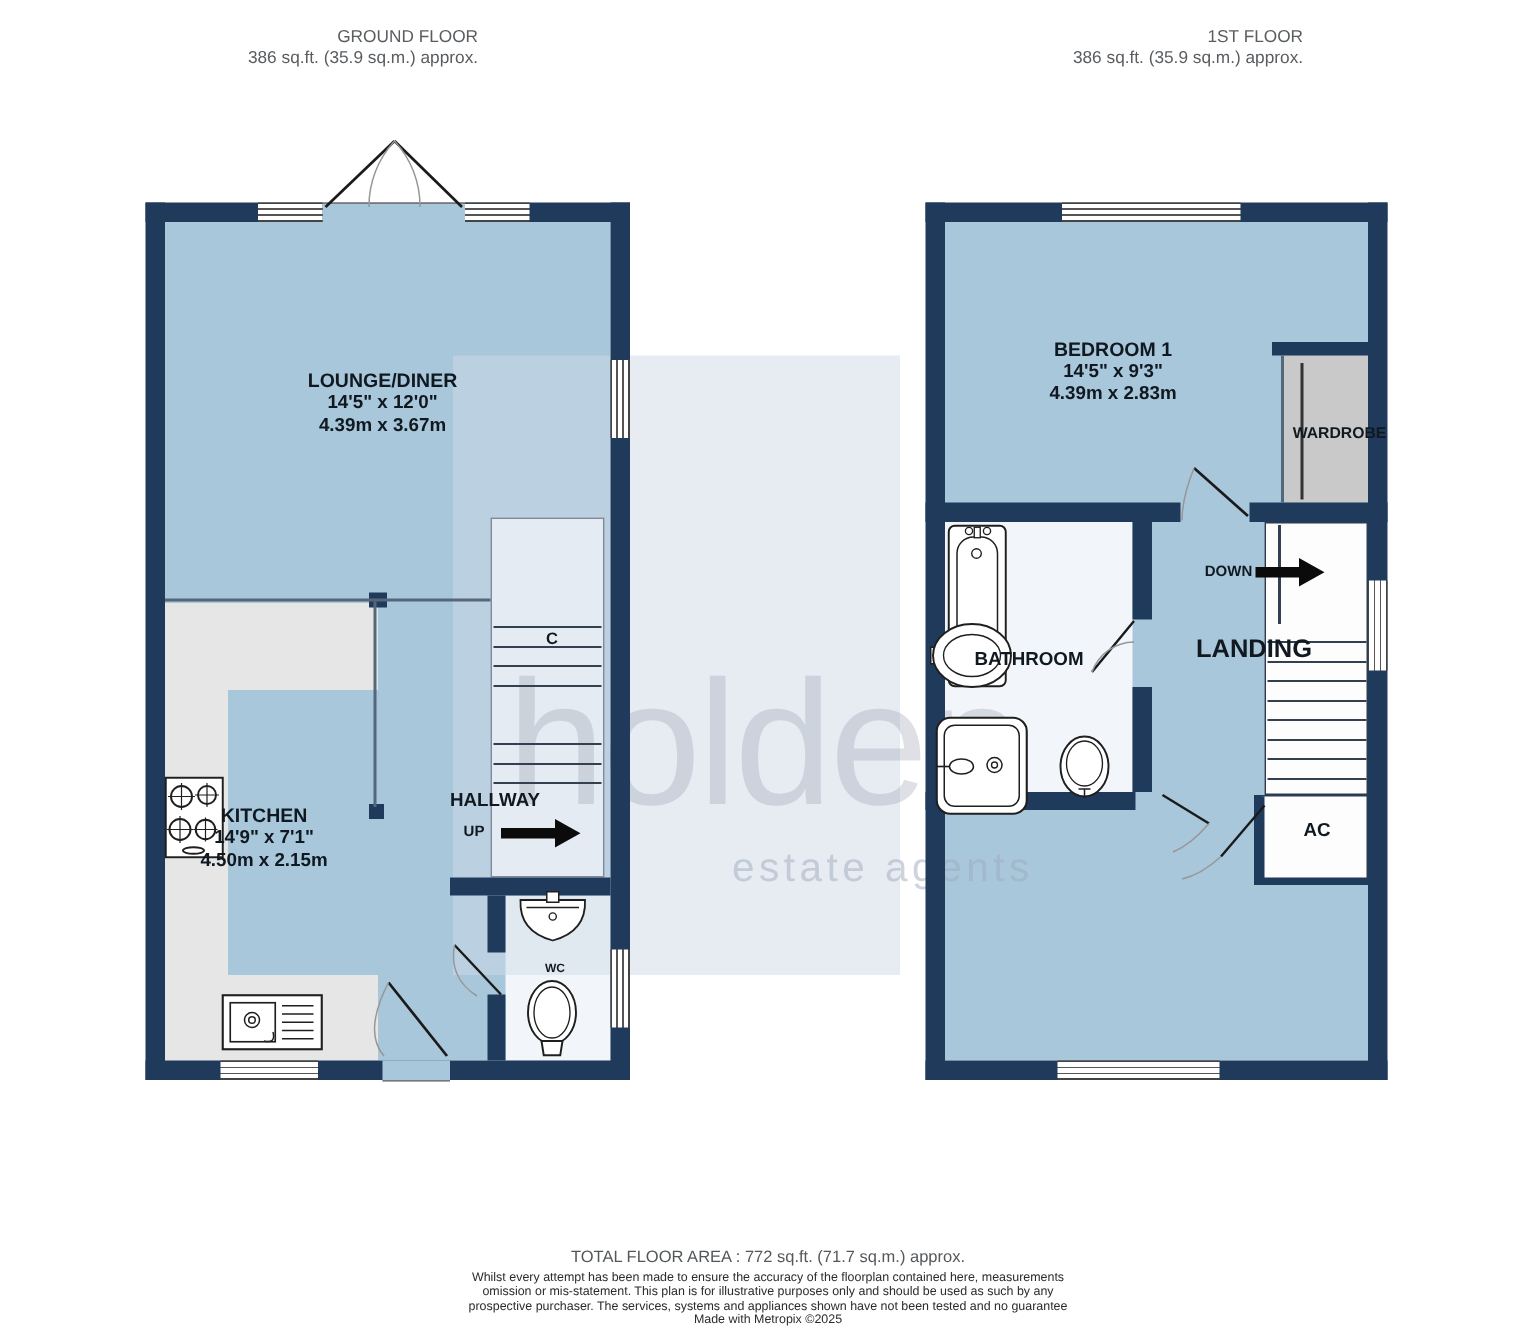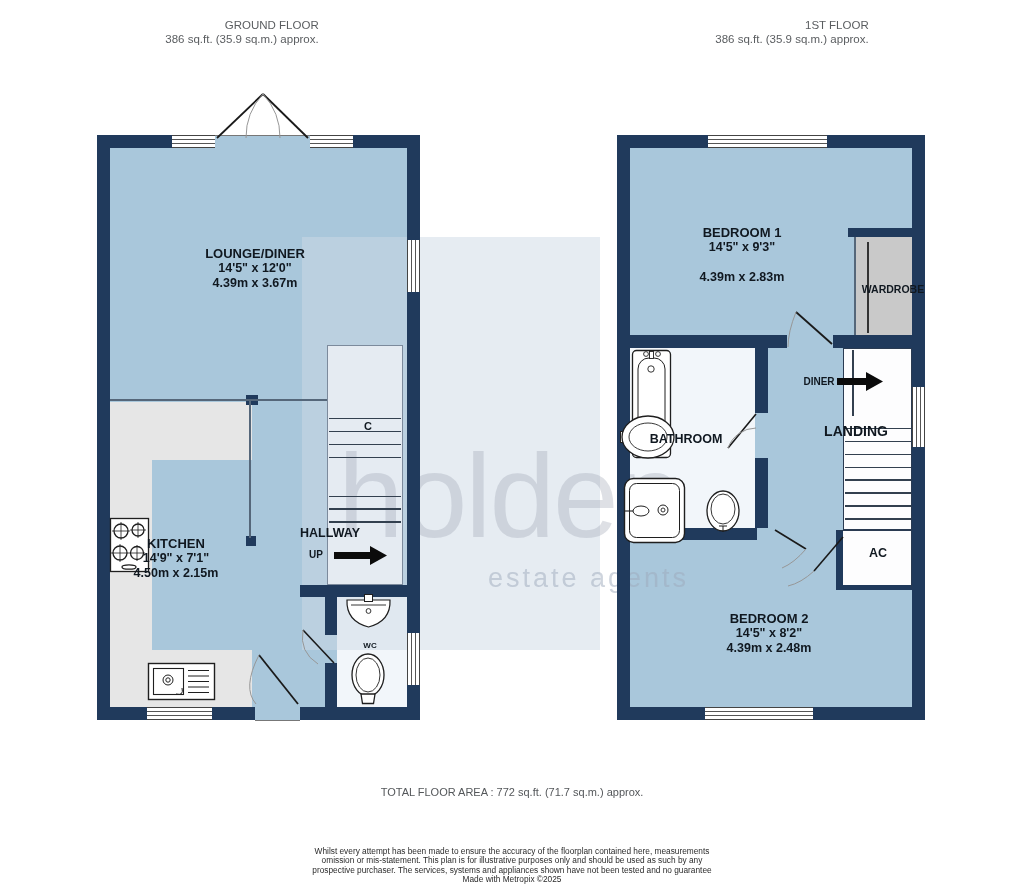--- a/index.html
+++ b/index.html
@@ -215,39 +215,34 @@
     <div style="font-size:12.5px;">4.39m  x 3.67m</div>
   </div>
   <div class="room-label" style="left:176px;top:536px;">
     <div>KITCHEN</div>
     <div style="font-size:12.5px;">14'9"  x 7'1"</div>
     <div style="font-size:12.5px;">4.50m  x 2.15m</div>
   </div>
   <div class="room-label" style="left:742px;top:225px;">
     <div>BEDROOM 1</div>
     <div style="font-size:12.5px;">14'5"  x 9'3"</div>
-    <div style="font-size:12.5px;margin-top:15px;">4.39m  x 2.83m</div>
-  </div>
-  <div class="room-label" style="left:769px;top:611px;">
-    <div>BEDROOM 2</div>
-    <div style="font-size:12.5px;">14'5"  x 8'2"</div>
-    <div style="font-size:12.5px;">4.39m  x 2.48m</div>
+    <div style="font-size:12.5px;">4.39m  x 2.83m</div>
   </div>
 
   <div class="lbl" style="left:330px;top:526px;font-size:12.5px;">HALLWAY</div>
   <div class="lbl" style="left:316px;top:549px;font-size:10px;">UP</div>
   <div class="lbl" style="left:368px;top:420px;font-size:11px;">C</div>
   <div class="lbl" style="left:370px;top:641px;font-size:8px;">WC</div>
   <div class="lbl" style="left:686px;top:432px;font-size:12.5px;">BATHROOM</div>
-  <div class="lbl" style="left:856px;top:423px;font-size:14px;">LANDING</div>
-  <div class="lbl" style="left:819px;top:376px;font-size:10px;">DINER</div>
+  <div class="lbl" style="left:836px;top:423px;font-size:17px;">LANDING</div>
+  <div class="lbl" style="left:819px;top:376px;font-size:10px;">DOWN</div>
   <div class="lbl" style="left:893px;top:283px;font-size:10.5px;text-align:right;">WARDROBE</div>
   <div class="lbl" style="left:878px;top:546px;font-size:12.5px;">AC</div>
 
-  <div class="footer-total" style="left:512px;top:786px;">TOTAL FLOOR AREA : 772 sq.ft. (71.7 sq.m.) approx.</div>
+  <div class="footer-total" style="left:512px;top:832px;">TOTAL FLOOR AREA : 772 sq.ft. (71.7 sq.m.) approx.</div>
   <div class="footer-small" style="left:512px;top:847px;">
     <div>Whilst every attempt has been made to ensure the accuracy of the floorplan contained here, measurements</div>
     <div>omission or mis-statement. This plan is for illustrative purposes only and should be used as such by any</div>
     <div>prospective purchaser. The services, systems and appliances shown have not been tested and no guarantee</div>
     <div>Made with Metropix ©2025</div>
   </div>
 
 </div>
 
 </body></html>

